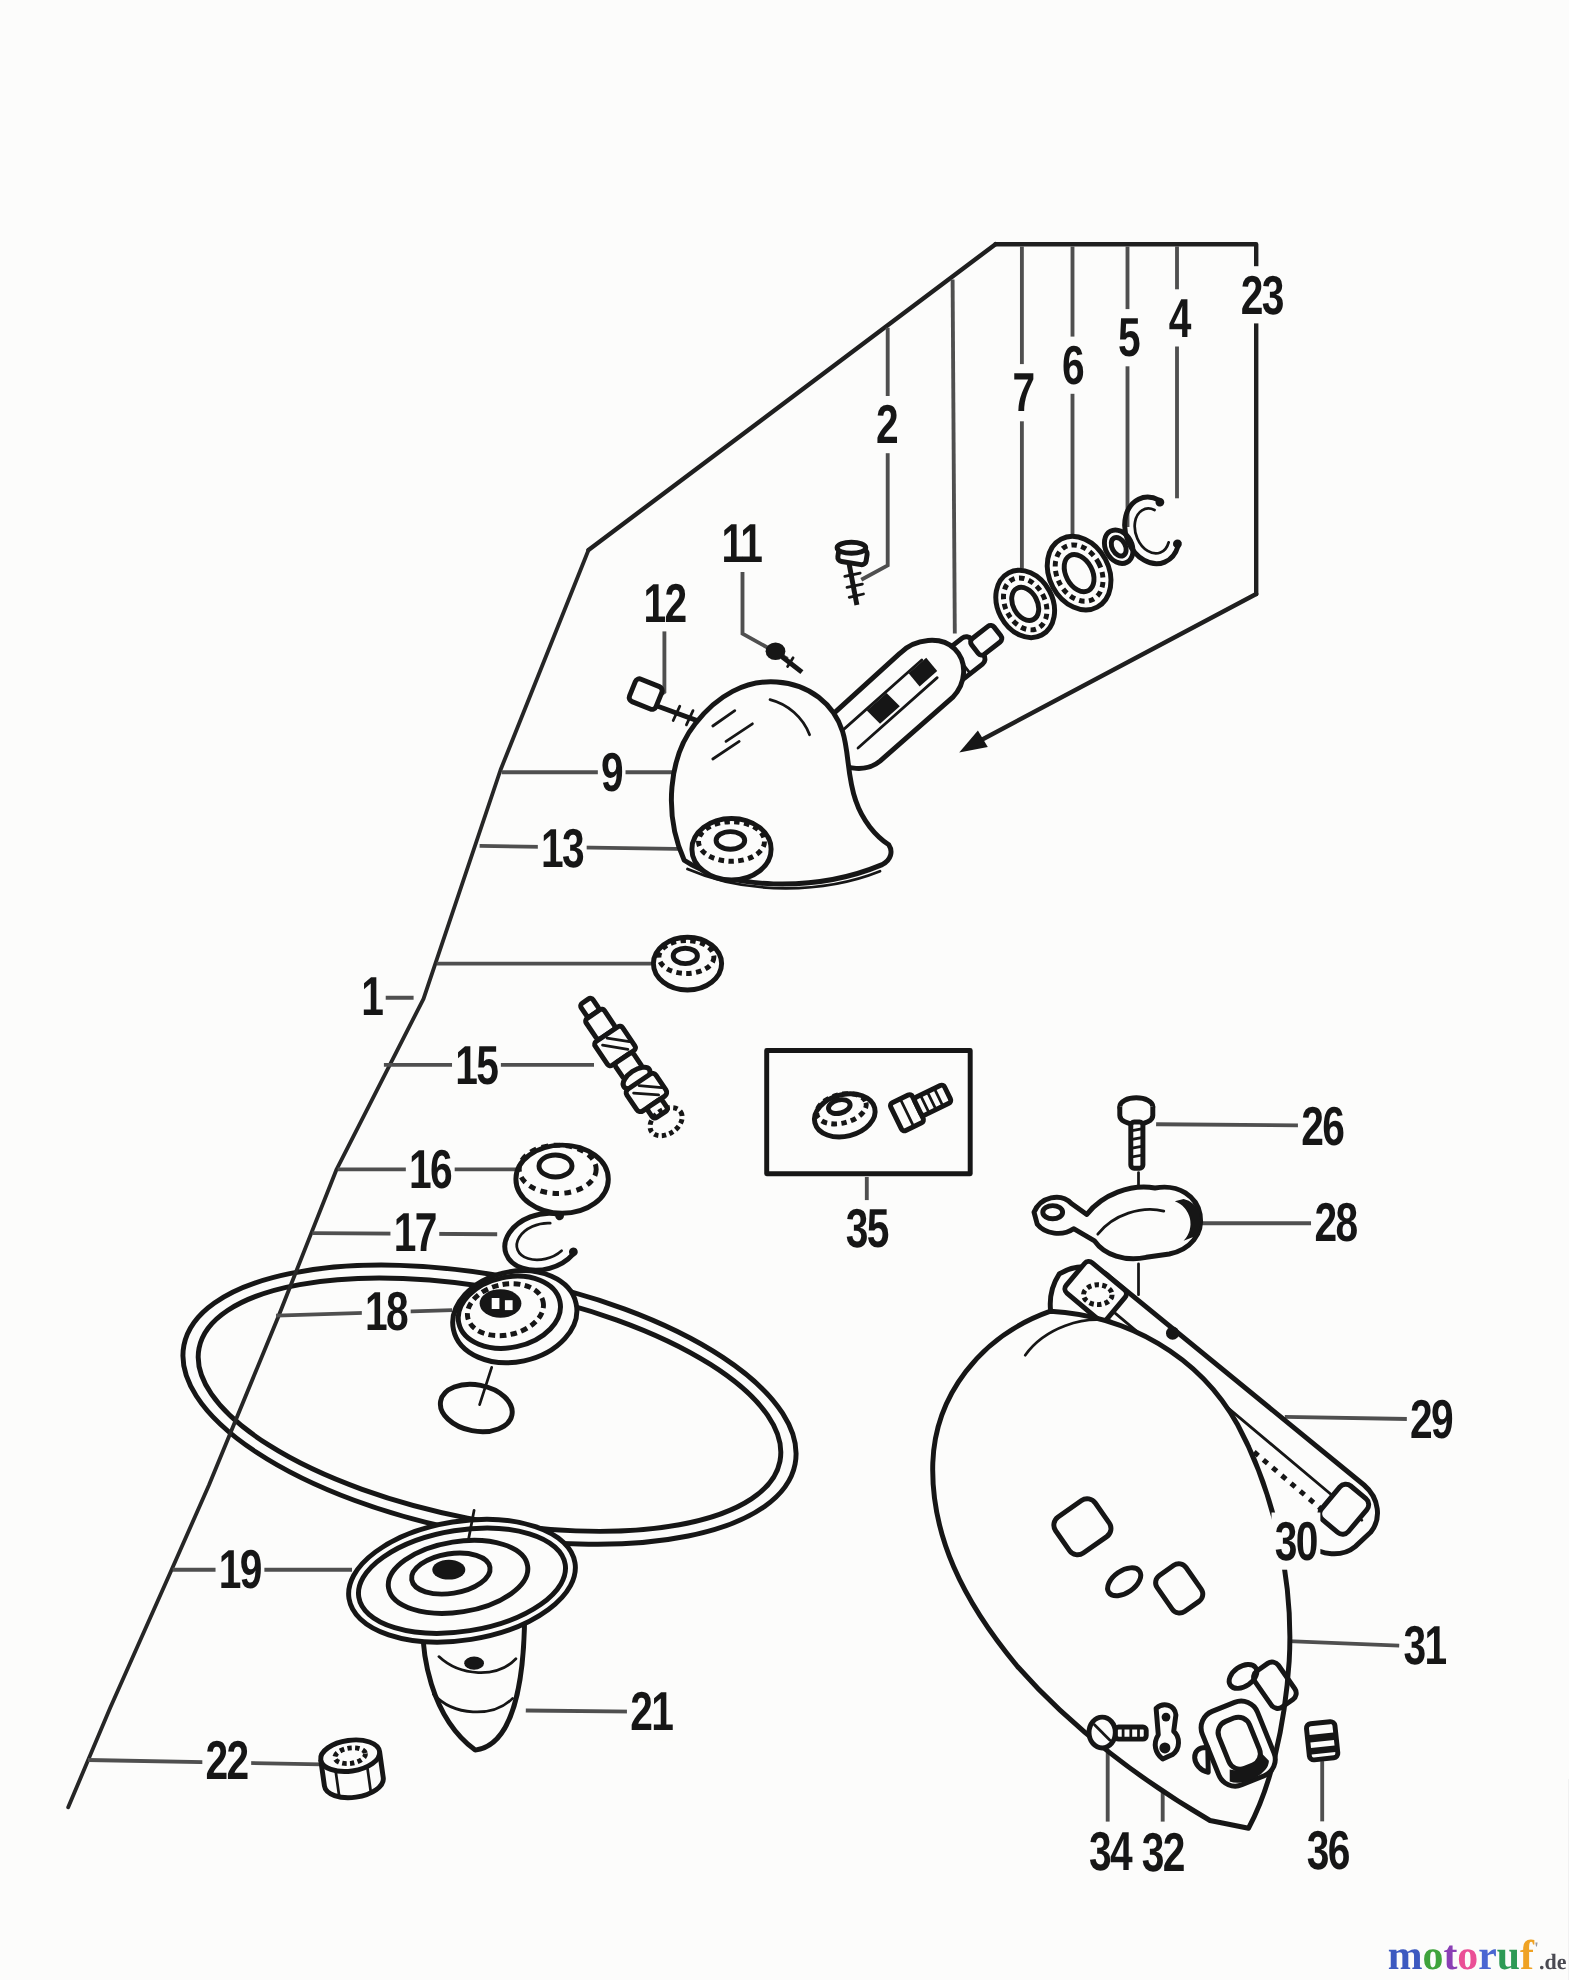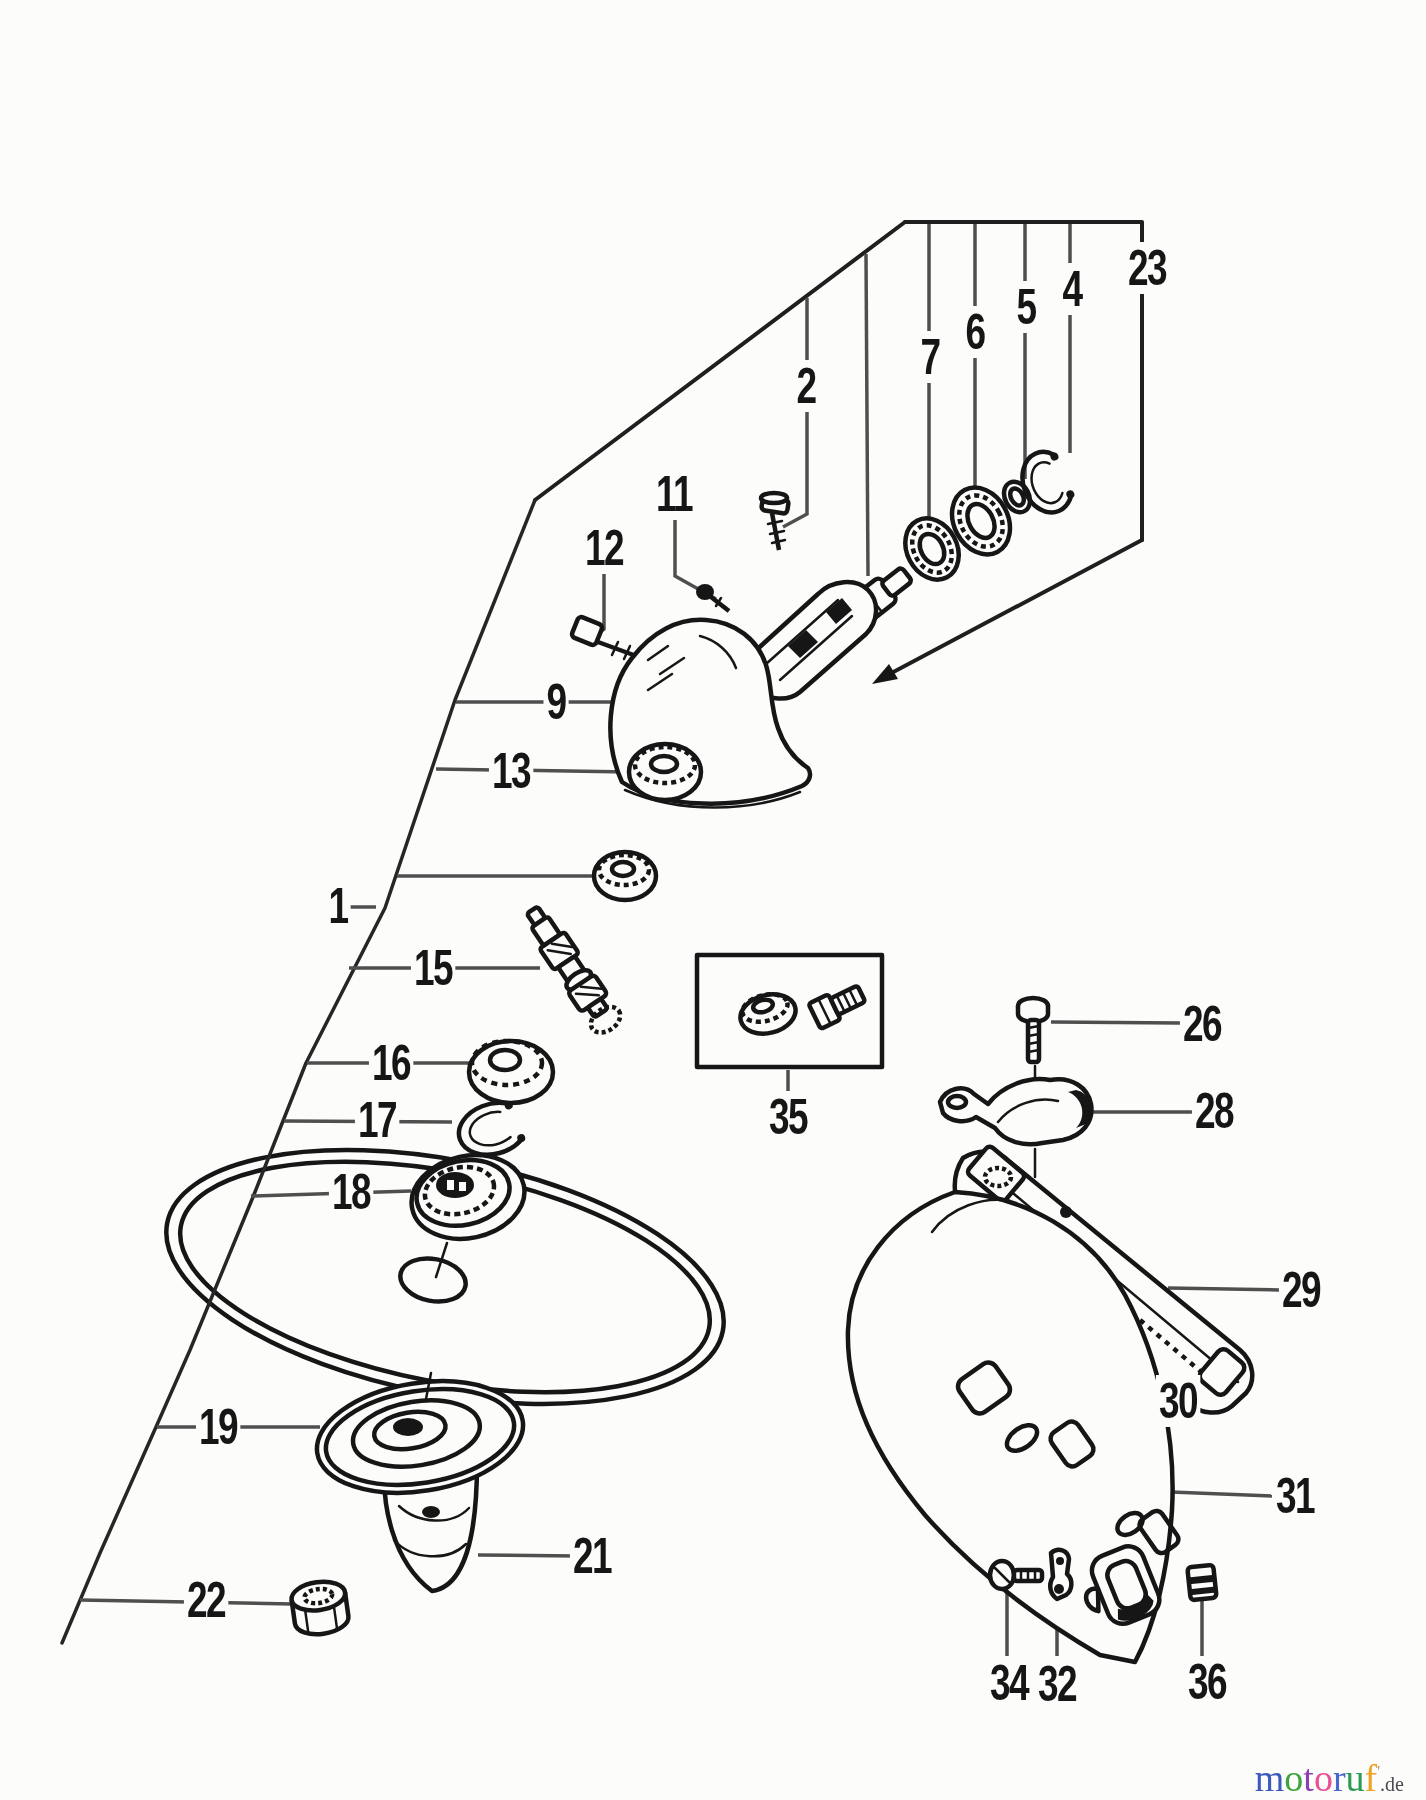--- a/index.html
+++ b/index.html
@@ -9,22 +9,22 @@
     font-family:"Liberation Sans",sans-serif;
   }
   .stage svg{position:absolute;left:0;top:0;}
   .part-label{
     position:absolute;transform:translate(-50%,-50%) scaleX(.74);
     font-weight:700;font-size:50px;line-height:1;color:#161616;
     background:#fcfcfb;padding:1px 4px;letter-spacing:-2px;white-space:nowrap;
     user-select:none;
   }
   .logo{
-    position:absolute;right:22px;bottom:0px;
-    font-family:"Liberation Serif",serif;font-weight:400;font-size:38px;line-height:1.1;
+    position:absolute;right:2px;bottom:0px;
+    font-family:"Liberation Serif",serif;font-weight:700;font-size:38px;line-height:1.1;
     white-space:nowrap;
   }
   .logo .tick{font-size:16px;vertical-align:super;}
   .logo .tld{font-size:20px;}
   
   .st{stroke:#1f1f1f;stroke-width:4;fill:none;stroke-linecap:round;stroke-linejoin:round;}
   .sp{stroke:#262626;stroke-width:3.5;fill:none;stroke-linecap:round;stroke-linejoin:round;}
   .ln{stroke:#4f4f4f;stroke-width:3.5;fill:none;stroke-linecap:butt;}
   .pt{stroke:#161616;stroke-width:4.5;fill:#fcfcfb;stroke-linejoin:round;}
   .ptn{stroke:#161616;stroke-width:4.5;fill:none;stroke-linejoin:round;}

